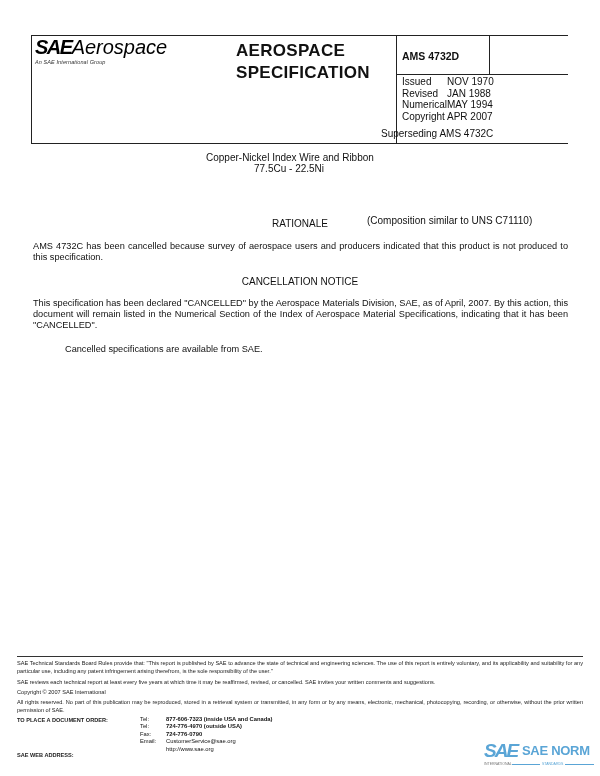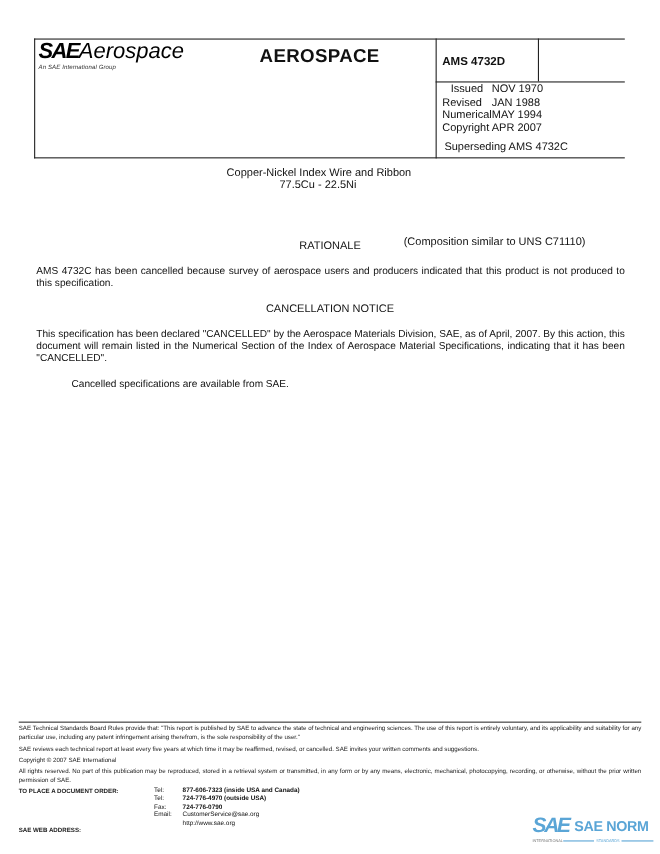--- a/index.html
+++ b/index.html
@@ -33,45 +33,46 @@
 <div class="vline" style="left:489px; top:35px; height:39px;"></div>
 <div class="hline" style="left:396px; top:74px; width:172px;"></div>
 
 <div class="abs" style="left:35px; top:36px; white-space:nowrap;">
   <span class="logo-sae">SAE</span><span class="logo-aero">Aerospace</span>
 </div>
 <div class="abs logo-sub" style="left:35px; top:59px;">An SAE International Group</div>
 
 <div class="abs big-title" style="left:236px; top:40px;">
   <div>AEROSPACE</div>
+  <div>SPECIFICATION</div>
 </div>
 
 <div class="abs ams-num" style="left:402px; top:50px;">AMS 4732D</div>
 
 <table class="abs dates" style="left:402px; top:76px; border-collapse:collapse;">
   <tbody>
       <tr>
-    <td style="width:44px;text-align:center;">Issued</td>
+    <td style="width:44px;">Issued</td>
     <td>NOV 1970</td>
   </tr>
   <tr>
     <td>Revised</td>
     <td>JAN 1988</td>
   </tr>
   <tr>
     <td>Numerical</td>
     <td>MAY 1994</td>
   </tr>
   <tr>
     <td>Copyright</td>
     <td>APR 2007</td>
   </tr>
 </tbody>
   </table>
-<div class="abs t10" style="left:404px; top:128px;text-align:right;">Superseding AMS 4732C</div>
+<div class="abs t10" style="left:381px; top:128px;text-align:right;">Superseding AMS 4732C</div>
 
 <div class="abs t10" style="left:206px; top:152px;">Copper-Nickel Index Wire and Ribbon</div>
 <div class="abs t10" style="left:254px; top:163px;">77.5Cu - 22.5Ni</div>
 <div class="abs t10" style="left:367px; top:175px;margin-top:40px;">(Composition similar to UNS C71110)</div>
 
 <div class="abs t10 center" style="left:0; width:600px; top:218px;">RATIONALE</div>
 <div class="abs body-p" style="left:33px; width:535px; top:241px;">AMS 4732C has been cancelled because survey of aerospace users and producers indicated that this product is not produced to this specification.</div>
 
 <div class="abs t10 center" style="left:0; width:600px; top:276px;">CANCELLATION NOTICE</div>
 <div class="abs body-p" style="left:33px; width:535px; top:298px;">This specification has been declared "CANCELLED" by the Aerospace Materials Division, SAE, as of April, 2007. By this action, this document will remain listed in the Numerical Section of the Index of Aerospace Material Specifications, indicating that it has been "CANCELLED".</div>

